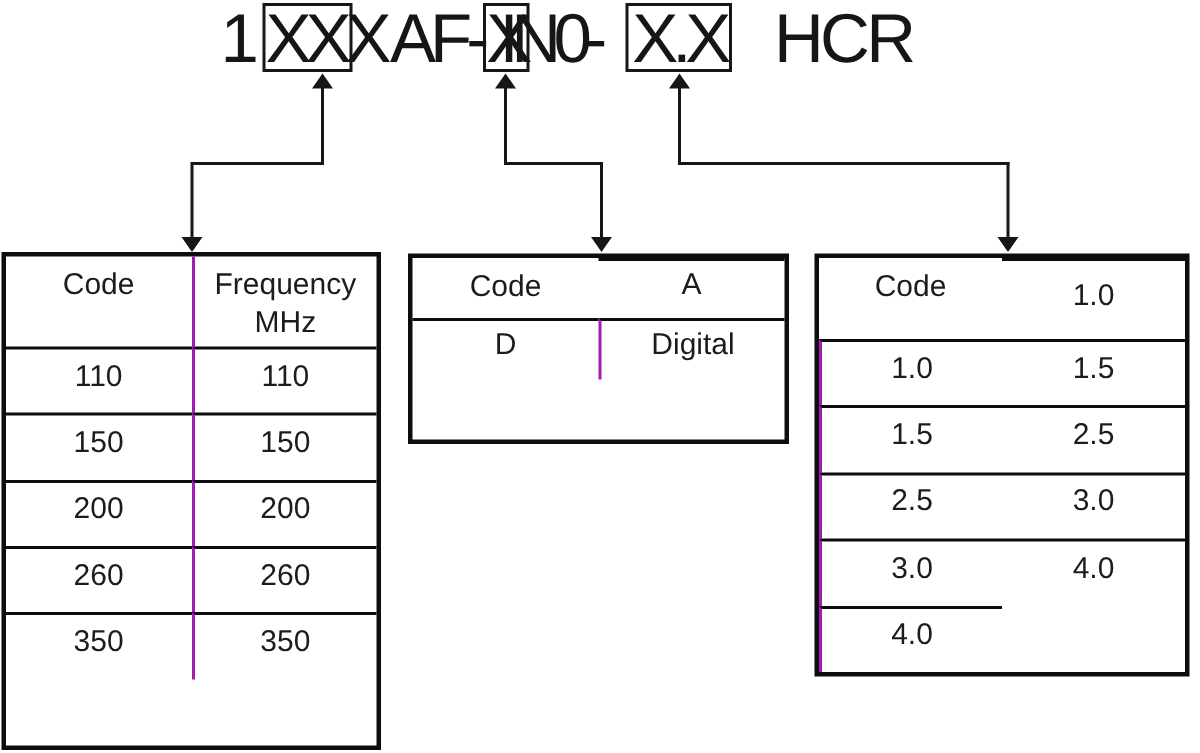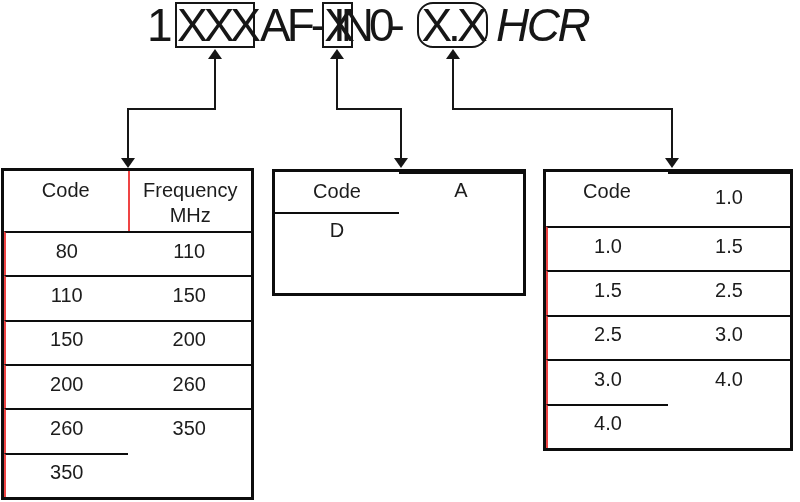--- a/index.html
+++ b/index.html
@@ -11,27 +11,27 @@
   
   .t-seg {
     position:absolute; top:0; height:50px; line-height:50px;
     font-size:46px; letter-spacing:-2.5px; color:#161616; white-space:pre;
   }
   .t-box {
     position:absolute; top:2px; height:46px; box-sizing:border-box;
     border:2px solid #161616; text-align:center;
     font-size:46px; line-height:42px; color:#161616;
   }
-  .t-box.b1 { left:175px; width:80px; letter-spacing:-4px; }
+  .t-box.b1 { left:175px; width:60px; letter-spacing:-4px; }
   .t-box.b2 { left:322px; width:31px; letter-spacing:-4px; }
-  .t-box.b3 { left:417px; width:71px; letter-spacing:-4px;border-radius:16px; }
+  .t-box.b3 { left:417px; width:71px; letter-spacing:-4px; }
   .seg-1   { left:147px; }
   .seg-af  { left:260px; letter-spacing:-4px; }
   .seg-in0 { left:333px; letter-spacing:-5px; }
-  .seg-hcr { left:496px;font-style:italic; }
+  .seg-hcr { left:516px; }
 
   
   .line { position:absolute; background:#161616; }
   .arrow-up {
     position:absolute; width:0; height:0;
     border-left:7px solid transparent; border-right:7px solid transparent;
     border-bottom:10px solid #161616;
   }
   .arrow-down {
     position:absolute; width:0; height:0;
@@ -48,21 +48,21 @@
                grid-template-rows:60px repeat(6, 1fr); }
   .tbl-mod   { left:272px; top:169px; width:254px; height:127px;
                grid-template-rows:40px repeat(2, 1fr); }
   .tbl-power { left:543px; top:169px; width:250px; height:282px;
                grid-template-rows:54px repeat(5, 1fr); }
   .cell {
     display:flex; align-items:center; justify-content:center;
     box-sizing:border-box; font-size:20px; color:#1c1c1c;
     padding-bottom:6px; text-align:center;
   }
-  .cell.c2 { border-left:2px solid #ef4444; }
+  .cell.c2 { border-left:2px solid #a21caf; }
   .cell.rt { border-top:2px solid #0d0d0d; }
   .cell.hdr {
     align-items:flex-start; padding-top:7px; padding-bottom:0;
     white-space:pre-line; line-height:1.25; font-size:20px;
   }
 </style>
 </head>
 <body>
 
 <div class="canvas">
@@ -98,37 +98,37 @@
     <div class="line" style="left:452px; top:57px;  width:2px;   height:53px;"></div>
     <div class="line" style="left:452px; top:108px; width:221px; height:2px;"></div>
     <div class="line" style="left:671px; top:108px; width:2px;   height:52px;"></div>
     <div class="arrow-down" style="left:665px; top:158px;"></div>
   </div>
 
   <div class="tbl tbl-freq">
     <div class="cell hdr">Code</div>
     <div class="cell hdr c2">Frequency
 MHz</div>
-    <div class="cell rt c2">80</div>
     <div class="cell rt">110</div>
     <div class="cell rt c2">110</div>
     <div class="cell rt">150</div>
     <div class="cell rt c2">150</div>
     <div class="cell rt">200</div>
     <div class="cell rt c2">200</div>
     <div class="cell rt">260</div>
     <div class="cell rt c2">260</div>
     <div class="cell rt">350</div>
     <div class="cell rt c2">350</div>
   </div>
 
   <div class="tbl tbl-mod">
     <div class="cell hdr">Code</div>
     <div class="cell rt">A</div>
     <div class="cell rt">D</div>
+    <div class="cell rt c2">Digital</div>
   </div>
 
   <div class="tbl tbl-power">
     <div class="cell hdr">Code</div>
     <div class="cell rt">1.0</div>
     <div class="cell rt c2">1.0</div>
     <div class="cell rt">1.5</div>
     <div class="cell rt c2">1.5</div>
     <div class="cell rt">2.5</div>
     <div class="cell rt c2">2.5</div>

